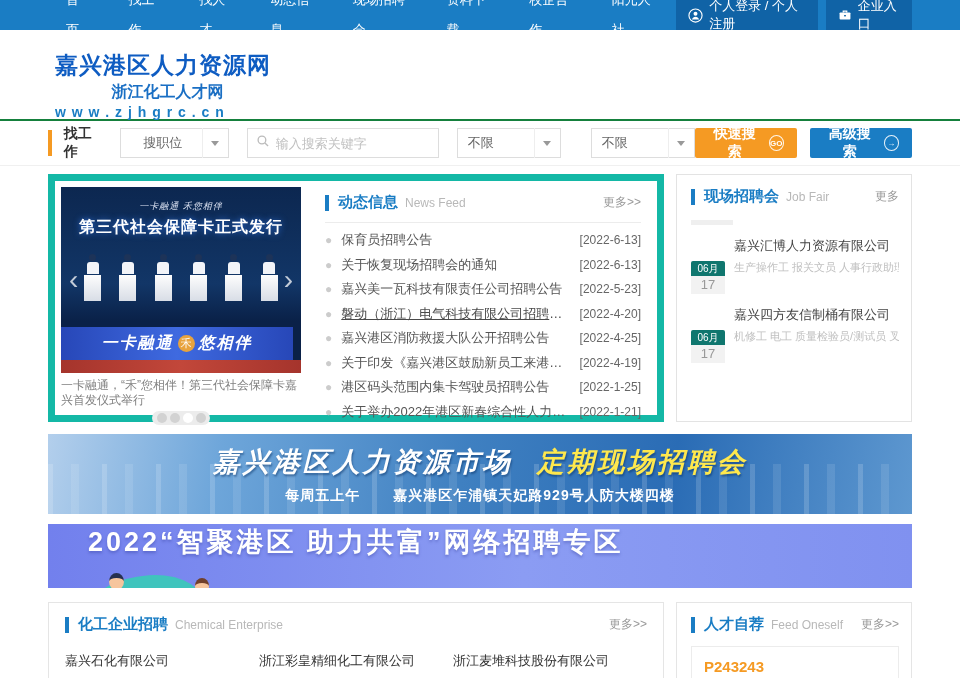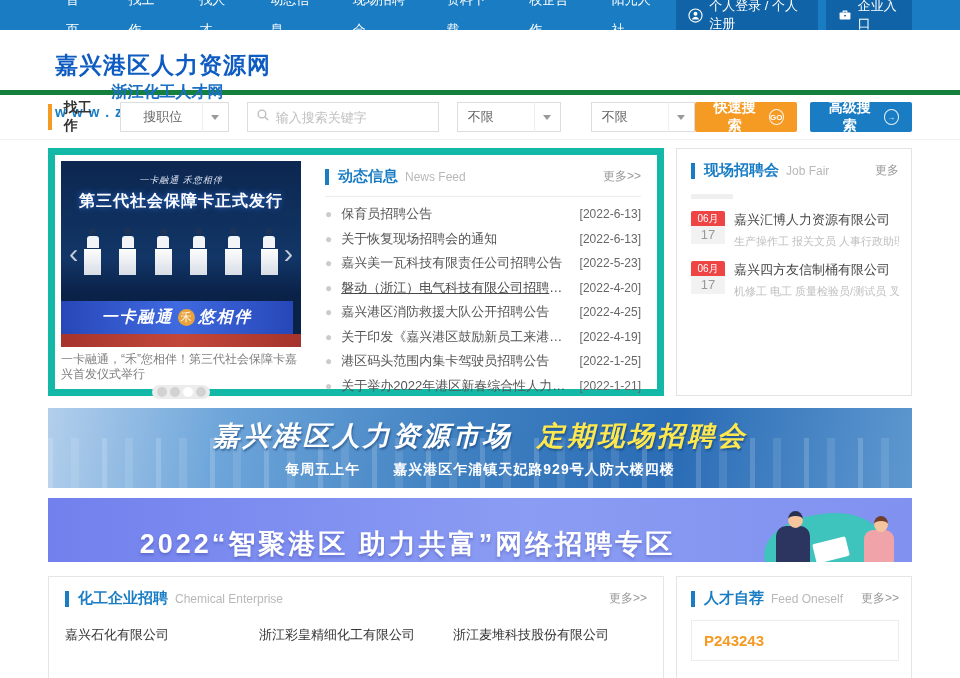--- a/index.html
+++ b/index.html
@@ -10,21 +10,21 @@
   
   .nav { height:30px; background:#1a7dc4; }
   .nav-inner { margin:0 48px; height:30px; display:flex; align-items:center; }
   .nav-link { color:#fff; font-size:13px; padding:0 18px; line-height:30px; display:block; }
   .nav-right { margin-left:auto; display:flex; gap:8px; }
   .nav-btn { height:30px; display:flex; align-items:center; gap:6px; padding:0 12px;
     background:#1063a6; color:#fff; font-size:13px; }
   .nav-btn svg { display:block; }
 
   
-  .header { height:65px; border-bottom:5px solid #15803d; background:#fff; }
+  .header { height:91px; border-bottom:2px solid #15803d; background:#fff; }
   .logo { padding:20px 0 0 55px; width:280px; cursor:pointer; }
   .logo-name { font-size:23px; font-weight:bold; color:#0e5cc2; letter-spacing:1px; }
   .logo-sub { font-size:16px; font-weight:bold; color:#1a6fc4; text-align:center; margin-top:1px; }
   .logo-url { font-size:14px; font-weight:bold; color:#1a7dc4; letter-spacing:1px; margin-top:1px; }
 
   
   .search-row { height:45px; border-bottom:1px solid #f0f0f0; display:flex; align-items:center; }
   .search-inner { margin:0 48px; flex:1; display:flex; align-items:center; }
   .accent { width:4px; height:26px; background:#f59a23; margin-right:12px; }
   .search-label { font-size:14px; font-weight:bold; color:#333; margin-right:16px; }
@@ -99,22 +99,22 @@
   .news-title { flex:1; font-size:13px; color:#555; white-space:nowrap; overflow:hidden;
     text-overflow:ellipsis; margin-right:10px; }
   .news-list li:nth-child(4) .news-title { text-decoration:underline; color:#4a4a4a; }
   .news-date { font-size:12px; color:#666; }
 
   
   .box-right { width:236px; border:1px solid #e3e3e3; background:#fff; padding:12px 12px 0 14px; }
   .jf-strip { width:42px; height:5px; background:#efefef; margin:14px 0 6px; }
   .jf-item { display:flex; margin-top:12px; }
   .jf-date { width:34px; flex:none; text-align:center; }
-  .jf-month { background:#ef4444; color:#fff; font-size:10px; height:15px; line-height:15px;
-    border-radius:2px 2px 0 0; }
+  .jf-month { background:#0f766e; color:#fff; font-size:10px; height:15px; line-height:15px;
+    border-radius:2px 2px 0 0;margin-top:24px; }
   .jf-day { background:#f2f2f2; color:#999; font-size:13px; height:18px; line-height:18px; }
   .jf-info { margin-left:9px; flex:1; min-width:0; }
   .jf-company { font-size:13px; color:#444; white-space:nowrap; overflow:hidden; display:block; }
   .jf-pos { font-size:11px; color:#c0c0c0; margin-top:5px; white-space:nowrap; overflow:hidden; }
 
   
   .banner1 { margin:12px 48px 0; height:80px; position:relative; overflow:hidden; cursor:pointer;
     background:linear-gradient(100deg,#b3cfec 0%,#6ea6da 20%,#3f80c1 48%,#2a6cb5 72%,#5e98d0 100%);
     display:flex; flex-direction:column; align-items:center; justify-content:center; }
   .banner1::before { content:""; position:absolute; left:0; right:0; bottom:0; height:62%;
@@ -122,21 +122,21 @@
     rgba(255,255,255,.10) 23px 31px,transparent 31px 54px); }
   .b1-title { position:relative; font-size:27px; font-weight:bold; font-style:italic;
     letter-spacing:3px; text-shadow:1px 2px 2px rgba(0,40,90,.45); white-space:nowrap; }
   .b1-white { color:#fff; } .b1-yellow { color:#ffe84d; margin-left:14px; }
   .b1-sub { position:relative; margin-top:7px; display:flex; gap:33px; color:#fff; font-size:14px;
     font-weight:bold; letter-spacing:1px; }
 
   
   .banner2 { margin:10px 48px 0; height:64px; position:relative; overflow:hidden; cursor:pointer;
     background:linear-gradient(90deg,#7280ed 0%,#8b9cf3 55%,#8091f0 100%);
-    display:flex; align-items:flex-end; }
+    display:flex; align-items:flex-start;flex-direction:column; }
   .b2-title { flex:1; text-align:center; color:#fff; font-size:27px; font-weight:bold;
     letter-spacing:3px; text-shadow:0 2px 3px rgba(40,50,140,.35); padding-left:40px;
     white-space:nowrap; }
   .b2-art { position:relative; width:185px; height:64px; flex:none; }
   .b2-blob { position:absolute; right:28px; bottom:-26px; width:120px; height:74px; background:#3fc4bd;
     border-radius:50% 50% 45% 55%; transform:rotate(-8deg); }
   .b2-p1-body { position:absolute; right:102px; bottom:0; width:34px; height:36px;
     border-radius:10px 10px 0 0; background:#2b3560; }
   .b2-p1-head { position:absolute; right:109px; bottom:34px; width:15px; height:17px;
     border-radius:50%; background:#f6c59d; border-top:5px solid #27304f; }

